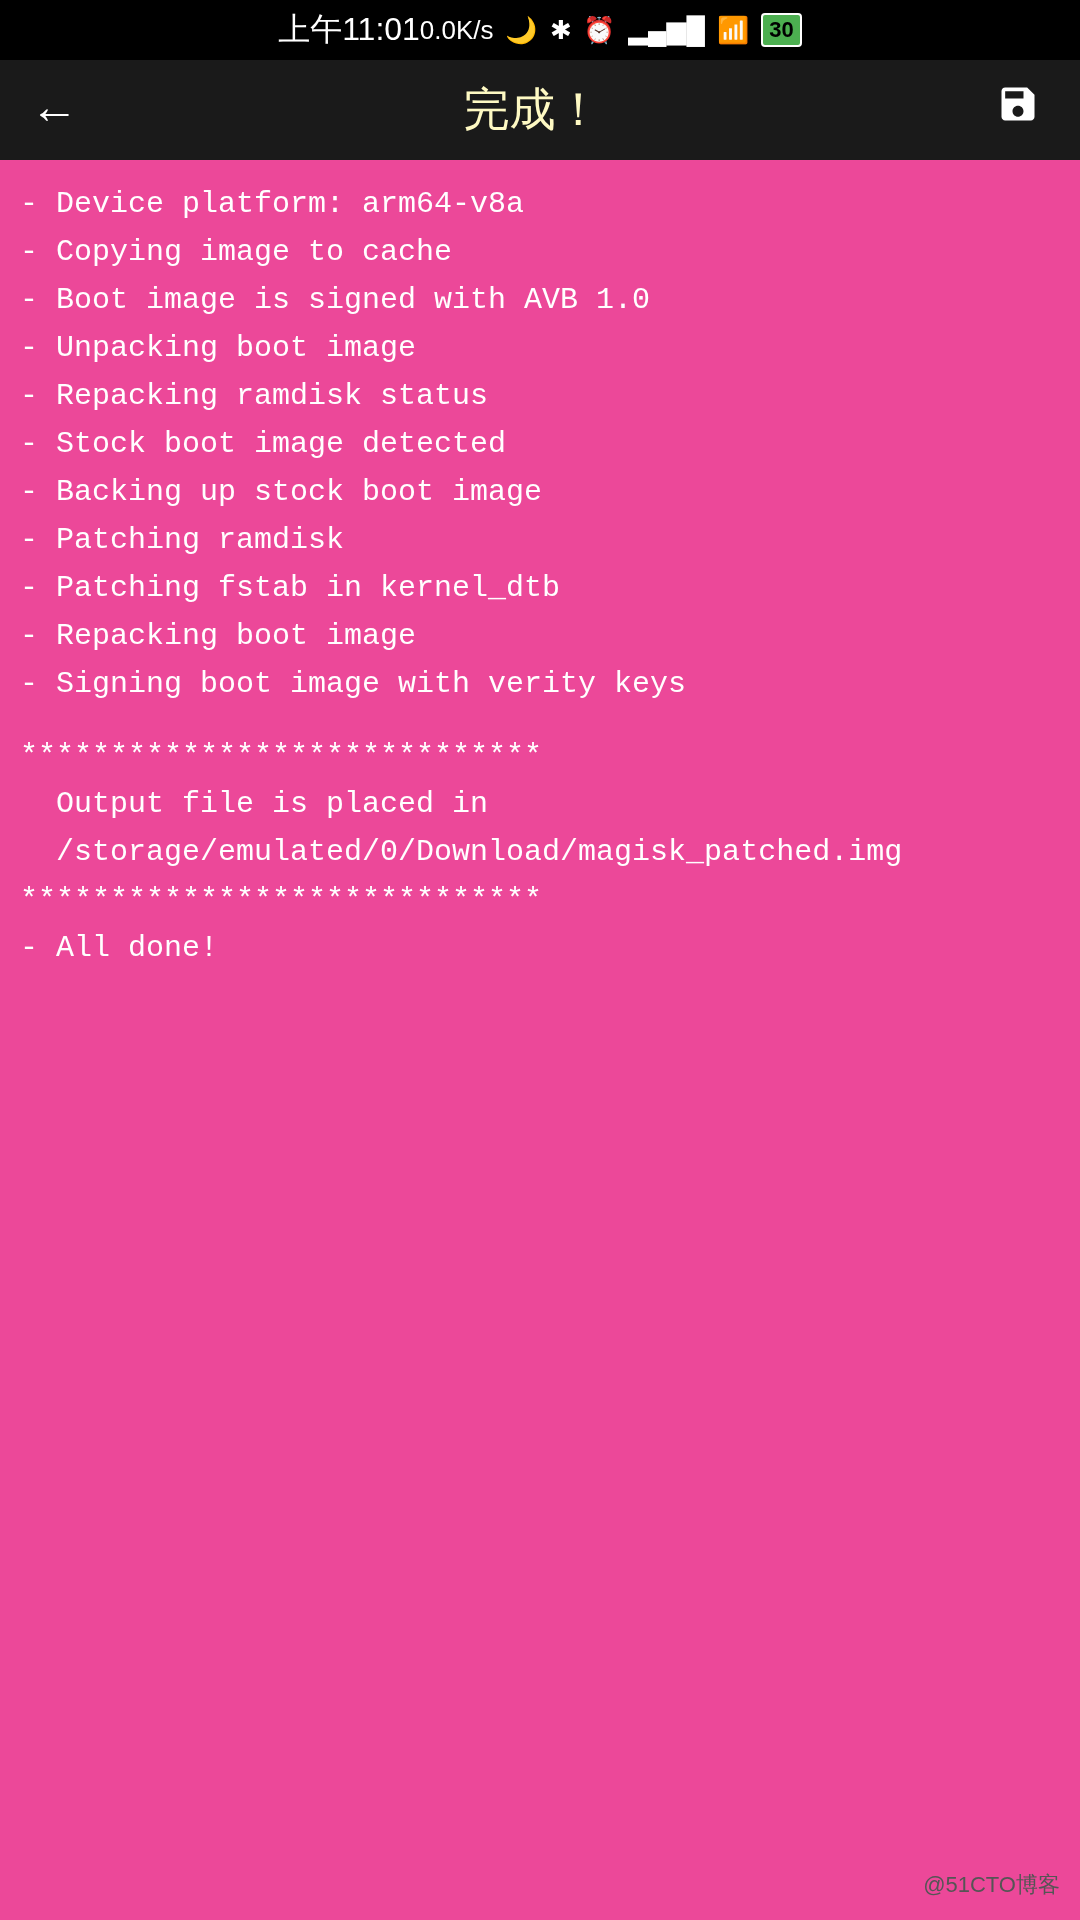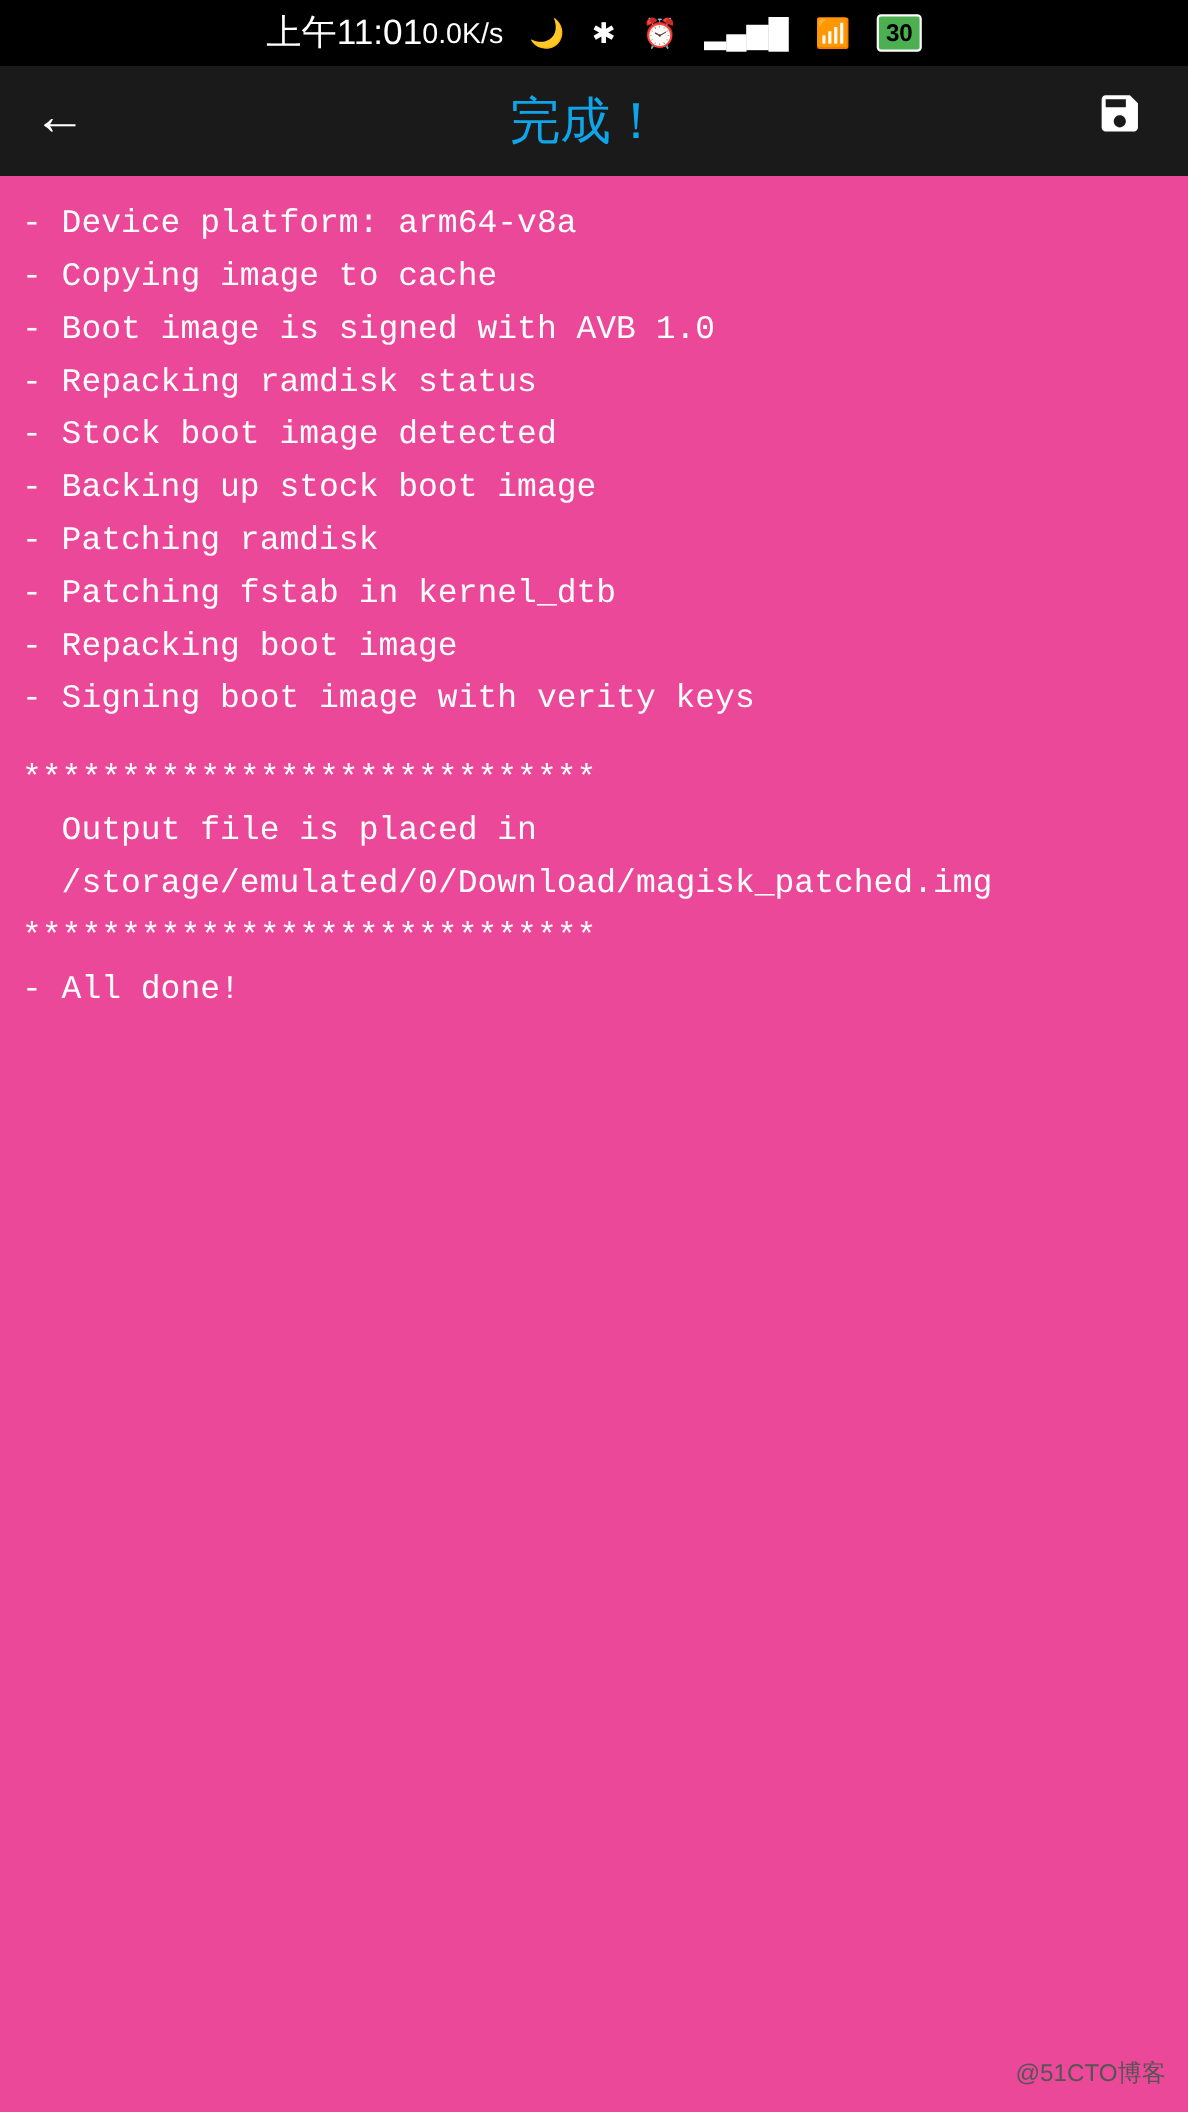--- a/index.html
+++ b/index.html
@@ -32,21 +32,21 @@
     .status-time {
       font-size: 32px;
       font-family: sans-serif;
       font-weight: 500;
       color: #fff;
     }
 
     .status-icons {
       display: flex;
       align-items: center;
-      gap: 24px;
+      gap: 12px;
       font-size: 26px;
       font-family: sans-serif;
       color: #fff;
     }
 
     .status-icons .battery {
       border: 2px solid #fff;
       border-radius: 4px;
       padding: 2px 6px;
       font-size: 22px;
@@ -70,21 +70,21 @@
       font-size: 48px;
       color: #fff;
       cursor: pointer;
       padding: 10px;
     }
 
     .app-title {
       font-size: 46px;
       font-family: sans-serif;
       font-weight: 400;
-      color: #0ea5e9;
+      color: #fef9c3;
     }
 
     .save-button {
       font-size: 44px;
       color: #fff;
       cursor: pointer;
       padding: 10px;
     }
 
     
@@ -140,20 +140,21 @@
     <svg width="44" height="44" viewBox="0 0 24 24" fill="white" xmlns="http://www.w3.org/2000/svg">
       <path d="M17 3H5C3.89 3 3 3.9 3 5v14c0 1.1.89 2 2 2h14c1.1 0 2-.9 2-2V7l-4-4zm-5 16c-1.66 0-3-1.34-3-3s1.34-3 3-3 3 1.34 3 3-1.34 3-3 3zm3-10H5V5h10v4z"></path>
     </svg>
   </span>
 </div>
 
 <div class="content" id="log-container">
 <div class="log-line">- Device platform: arm64-v8a</div>
     <div class="log-line">- Copying image to cache</div>
     <div class="log-line">- Boot image is signed with AVB 1.0</div>
+    <div class="log-line">- Unpacking boot image</div>
     <div class="log-line">- Repacking ramdisk status</div>
     <div class="log-line">- Stock boot image detected</div>
     <div class="log-line">- Backing up stock boot image</div>
     <div class="log-line">- Patching ramdisk</div>
     <div class="log-line">- Patching fstab in kernel_dtb</div>
     <div class="log-line">- Repacking boot image</div>
     <div class="log-line">- Signing boot image with verity keys</div>
     <div class="log-line empty"></div>
     <div class="log-line">*****************************</div>
     <div class="log-line">  Output file is placed in</div>

